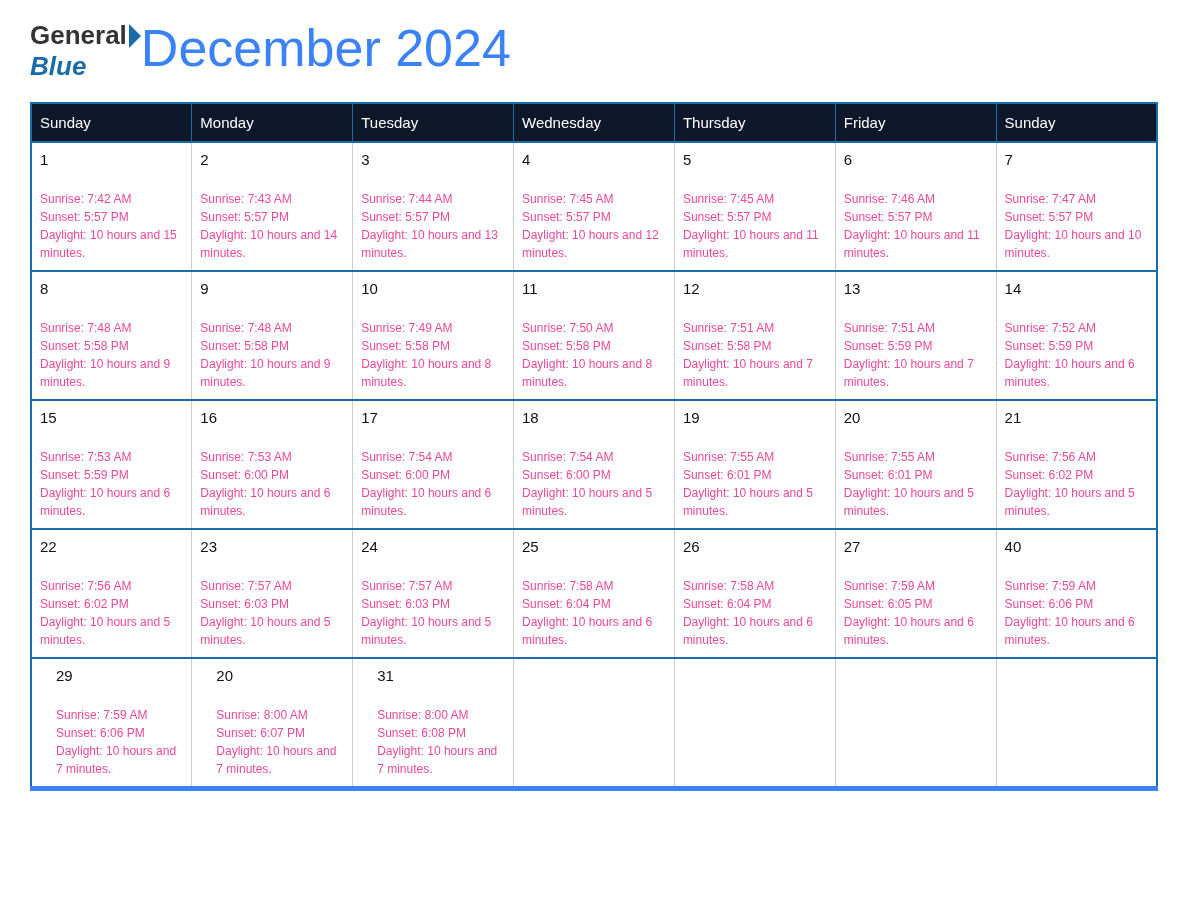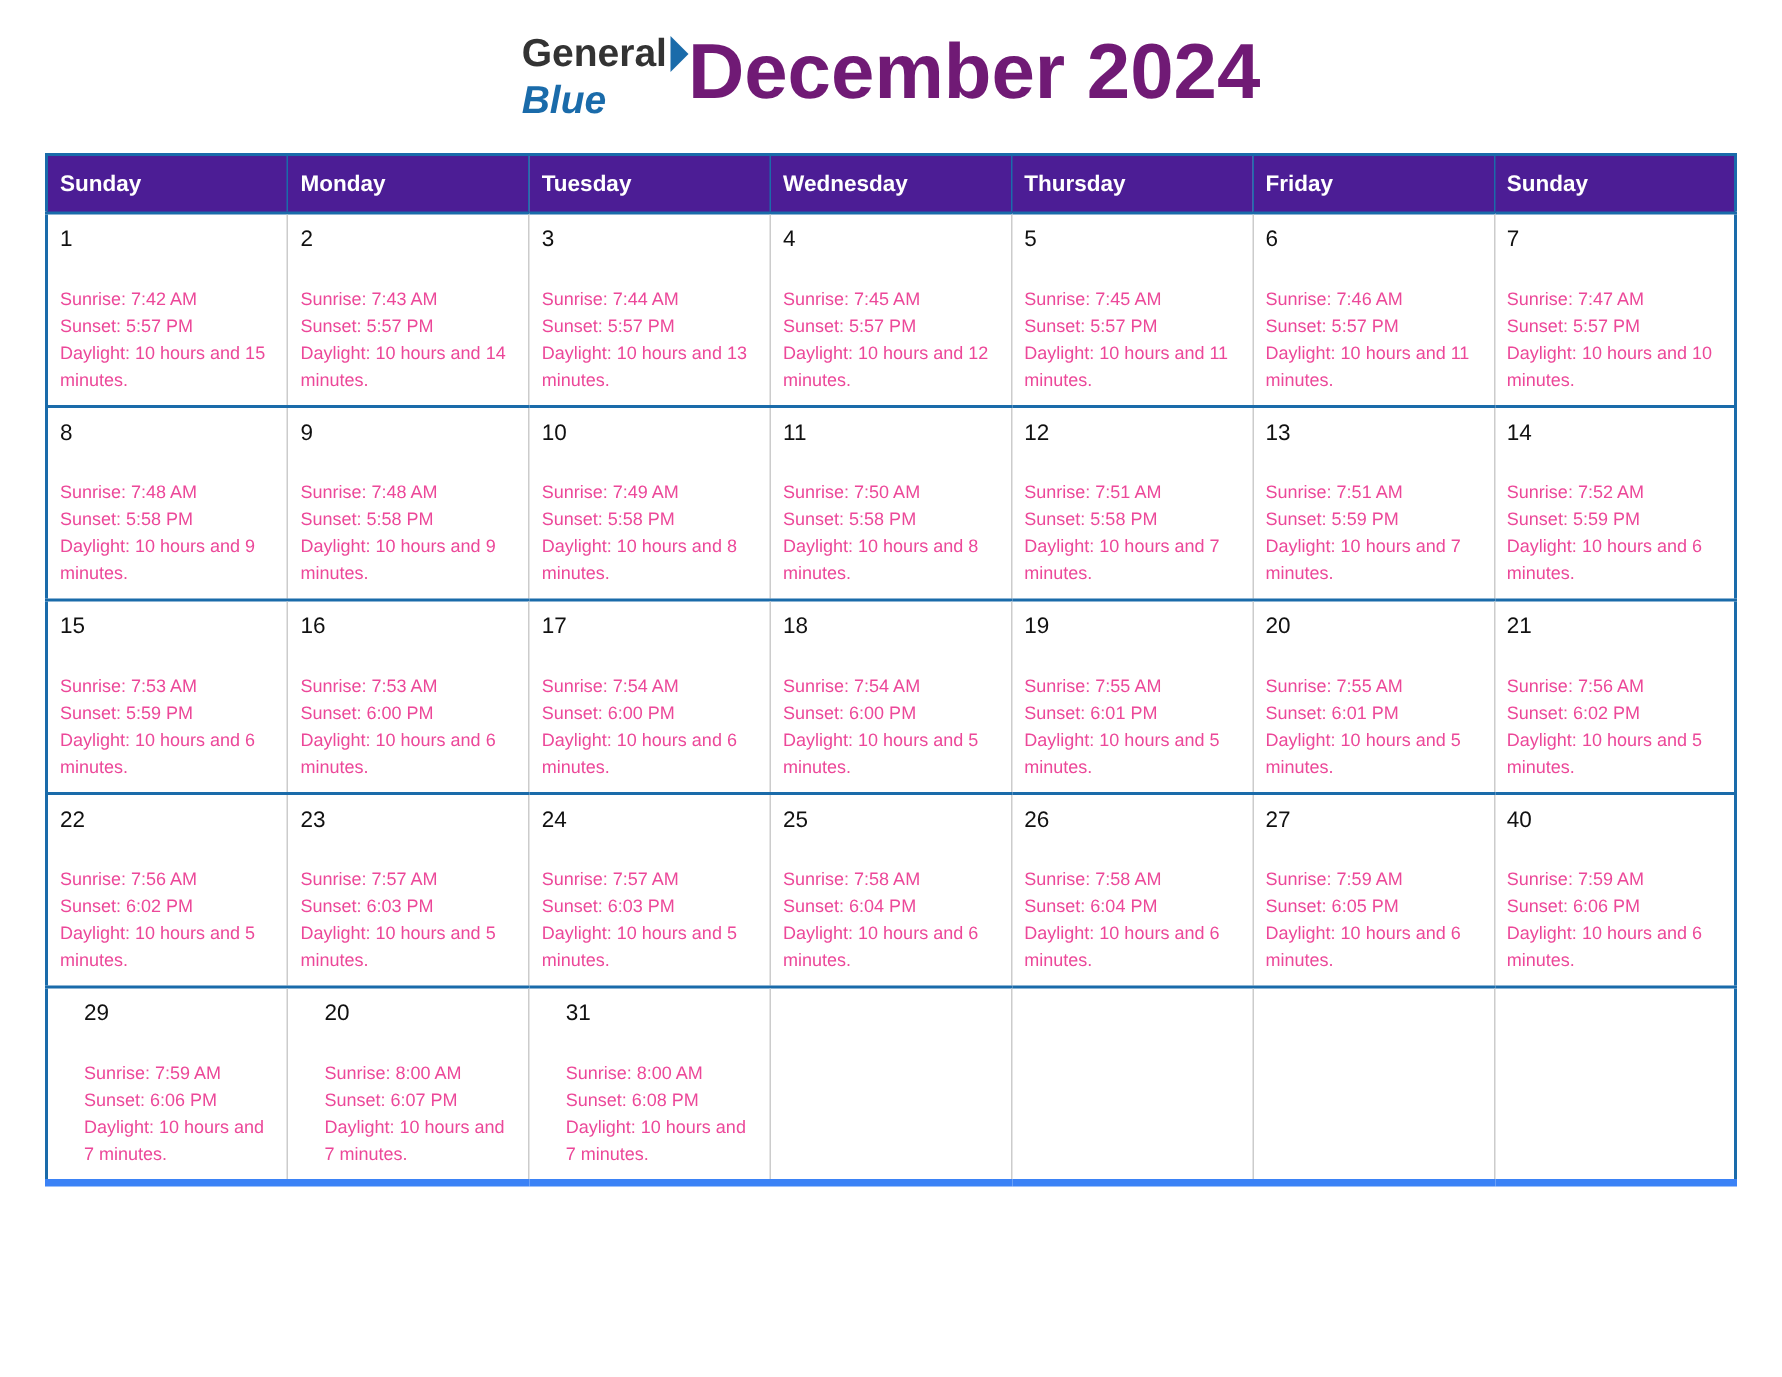--- a/index.html
+++ b/index.html
@@ -5,21 +5,21 @@
     * { box-sizing: border-box; margin: 0; padding: 0; }
     body {
       font-family: Arial, sans-serif;
       background: #ffffff;
       padding: 20px 30px;
       width: 1188px;
       min-height: 918px;
     }
     .header {
       display: flex;
-      justify-content: center;
+      justify-content: flex-start;
       align-items: flex-start;
       margin-bottom: 20px;
     }
     .logo-text-general {
       font-size: 26px;
       font-weight: bold;
       color: #333;
     }
     .logo-triangle {
       width: 0;
@@ -44,39 +44,39 @@
     }
     .logo-line1 {
       display: flex;
       align-items: center;
     }
     .title-block {
       text-align: right;
     }
     .title-month {
       font-size: 52px;
-      font-weight: bold;
-      color: #701a75;
+      font-weight: normal;
+      color: #3b82f6;
       line-height: 1.1;
     }
     .title-location {
       font-size: 22px;
       color: #333;
       margin-top: 4px;
     }
     .calendar {
       width: 100%;
       border-collapse: collapse;
       border: 2px solid #1a6baa;
     }
     .calendar th {
-      background-color: #4c1d95;
+      background-color: #0f172a;
       color: #ffffff;
       font-size: 15px;
-      font-weight: bold;
+      font-weight: normal;
       padding: 10px 8px;
       text-align: left;
       border: 1px solid #1a6baa;
     }
     .calendar td {
       vertical-align: top;
       padding: 8px 8px;
       border: 1px solid #cccccc;
       border-top: 2px solid #1a6baa;
       font-size: 12.5px;

